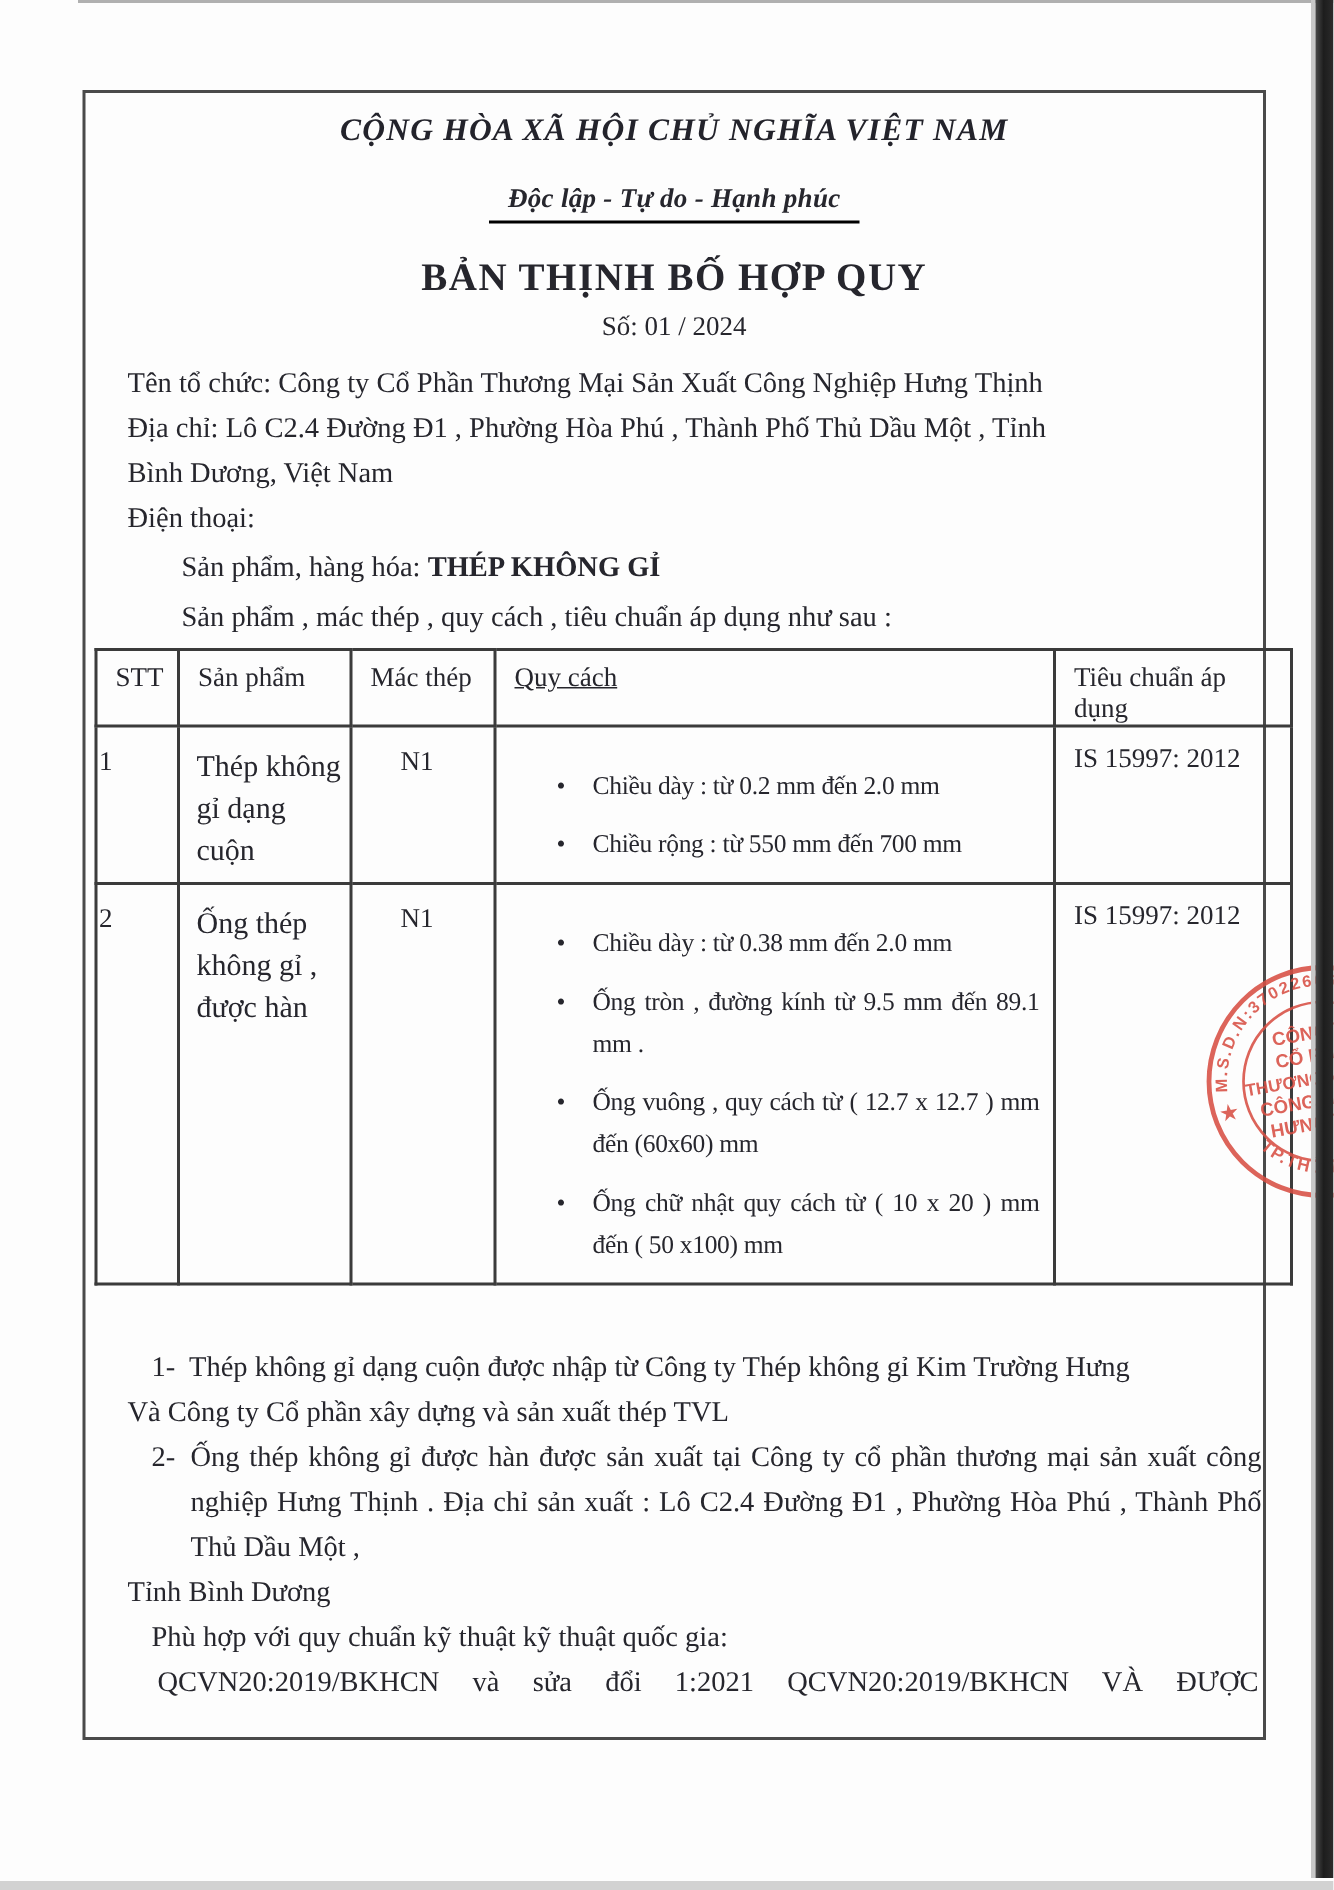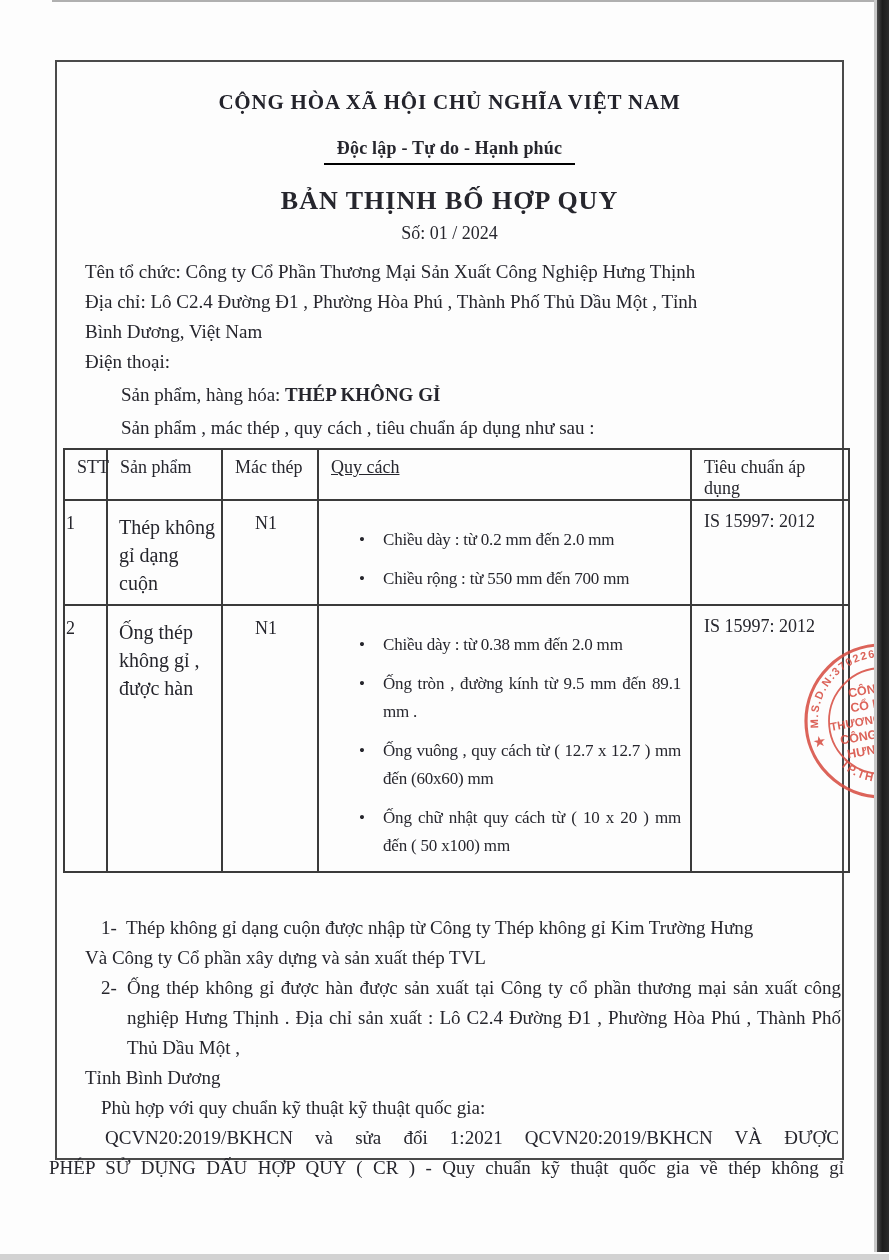--- a/index.html
+++ b/index.html
@@ -9,37 +9,37 @@
   .edge-top{position:absolute;left:52px;top:0;width:837px;height:2px;background:#b0b0b0;z-index:30;}
   .edge-right-seam{position:absolute;top:0;right:12px;width:3px;height:1252px;background:#c8c8c8;z-index:30;}
   .edge-right{position:absolute;top:0;right:0;width:12px;height:1252px;
       background:linear-gradient(to right,#4a4a4a,#1d1d1d 45%,#2b2b2b);z-index:31;}
   .edge-bottom{position:absolute;left:0;top:1254px;width:889px;height:6px;background:#d2d2d2;z-index:30;}
 
   
   .frame{position:absolute;left:55px;top:60px;width:789px;height:1100px;
          border:2px solid #4a4a4a;box-sizing:border-box;background:transparent;}
 
-  .hdr{ text-align:center;margin-top:28px;}
+  .hdr{ text-align:center;margin-top:12px;font-style:italic;}
   .national{font-weight:bold;font-size:21px;letter-spacing:.8px;color:#23232b;}
   .motto{display:inline-block;font-weight:bold;font-size:18px;letter-spacing:.2px;
          margin-top:5px;padding:0 13px 4px 13px;border-bottom:2px solid #000000;}
   .doc-title{text-align:center;margin-top:21px;font-weight:bold;font-size:26px;letter-spacing:1px;}
   .doc-no{text-align:center;margin-top:7px;font-size:18px;}
 
   .info{margin:13px 0 0 28px;font-size:19px;line-height:30px;width:745px;}
   .info2{margin-left:36px;}
   .info2 > div{margin-top:3px;}
   .bold{font-weight:bold;}
 
   table.spec{border-collapse:collapse;table-layout:fixed;width:776px;margin:5px 0 0 6px;
              font-size:18px;color:#26262d;}
   table.spec th, table.spec td{border:2px solid #3b3b3b;vertical-align:top;font-weight:normal;
              text-align:left;box-sizing:border-box;}
-  th.c1{width:43px;} th.c2{width:115px;} th.c3{width:96px;} th.c4{width:373px;text-decoration:underline;} th.c5{width:158px;}
+  th.c1{width:55px;} th.c2{width:115px;} th.c3{width:96px;} th.c4{width:373px;text-decoration:underline;} th.c5{width:158px;}
   table.spec th{height:38px;padding:7px 6px 0 12px;}
   th.c1{text-align:center;padding-left:0;}
   td.stt{text-align:center;padding-top:12px;}
   td.product{padding:12px 5px 0 11px;text-align:justify;font-size:20px;line-height:28px;}
   td.grade{text-align:center;padding-top:12px;padding-left:32px;}
   td.specs{padding:18px 4px 0 0;}
   td.standard{padding:10px 6px 0 12px;}
   tr.r1 td{height:97px;} tr.r2 td{height:230px;}
   td.specs ul{list-style:none;margin:0;padding:0;}
   td.specs li{position:relative;padding-left:64px;padding-right:5px;margin:7px 0 11px 0;
@@ -126,21 +126,20 @@
   <div class="notes">
     <div class="n1a"><span>1-</span>&nbsp; <span>Thép không gỉ dạng cuộn được nhập từ Công ty Thép không gỉ Kim Trường Hưng</span></div>
     <div class="n1b">Và Công ty Cổ phần xây dựng và sản xuất thép TVL</div>
     <div class="n2">
       <span class="marker">2-</span>
       <span class="body">Ống thép không gỉ được hàn được sản xuất tại Công ty cổ phần thương mại sản xuất công nghiệp Hưng Thịnh . Địa chỉ sản xuất : Lô C2.4 Đường Đ1 , Phường Hòa Phú , Thành Phố Thủ Dầu Một ,</span>
     </div>
     <div class="province">Tỉnh Bình Dương</div>
     <div class="conformity">Phù hợp với quy chuẩn kỹ thuật kỹ thuật quốc gia:</div>
     <div class="reg1">QCVN20:2019/BKHCN và sửa đổi 1:2021 QCVN20:2019/BKHCN VÀ ĐƯỢC</div>
-    <div class="reg2">PHÉP SỬ DỤNG DẤU HỢP QUY ( CR ) - Quy chuẩn kỹ thuật quốc gia về thép không gỉ</div>
   </div>
 
 </div>
 
 <svg class="stamp" viewBox="0 0 170 170">
   <g stroke="#d84f44" fill="none">
     <circle cx="85" cy="85" r="76" stroke-width="3.2"></circle>
     <circle cx="85" cy="85" r="53" stroke-width="1.8"></circle>
   </g>
   <defs>

